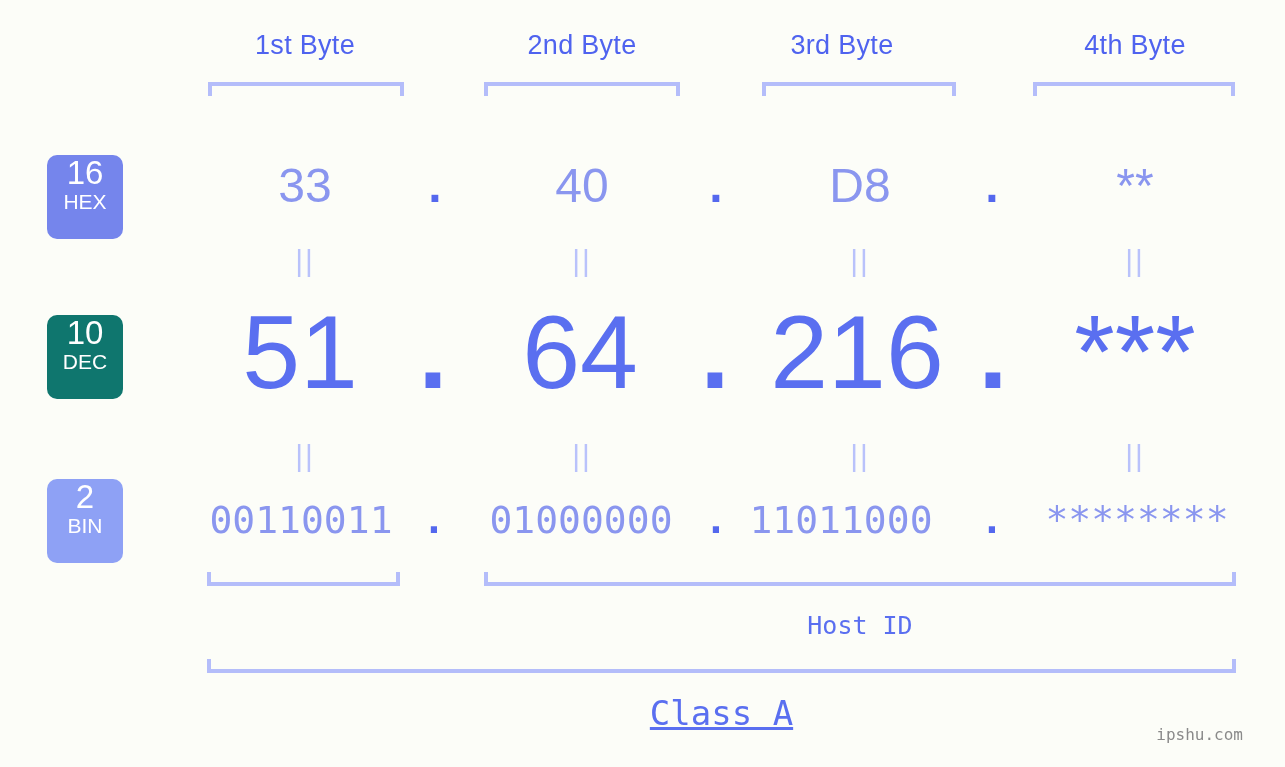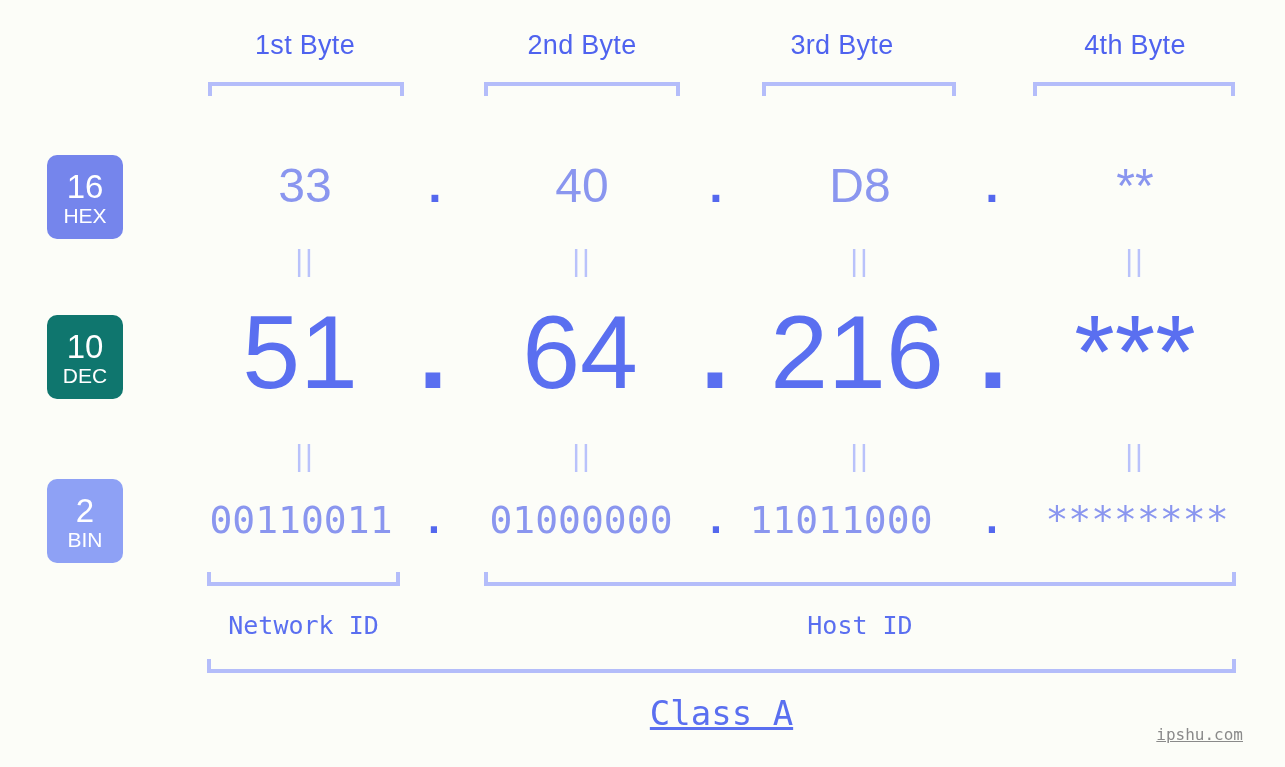--- a/index.html
+++ b/index.html
@@ -52,21 +52,21 @@
 
   
   .badge {
     position: absolute;
     left: 47px;
     width: 76px;
     border-radius: 10px;
     color: #ffffff;
     text-align: center;
     box-sizing: border-box;
-    padding-top: 15px;
+    padding-top: 1px;
   }
   .badge .num {
     display: block;
     font-size: 33px;
     line-height: 34px;
     font-weight: 400;
   }
   .badge .abbr {
     display: block;
     font-size: 21px;
@@ -163,21 +163,20 @@
 
   
   #watermark {
     position: absolute;
     right: 10px;
     bottom: 23px;
     font-family: "DejaVu Sans Mono", monospace;
     font-size: 16px;
     color: #8a8a8a;
     letter-spacing: 0px;
-    text-decoration: underline;
   }
 </style>
 </head>
 <body>
 
 <div id="canvas">
 
   <div class="byte-header" style="left:205px; width:200px;">1st Byte</div>
   <div class="byte-header" style="left:483px; width:198px;">2nd Byte</div>
   <div class="byte-header" style="left:744px; width:196px;">3rd Byte</div>
@@ -231,21 +230,20 @@
   <div class="cell bin-dot" style="left:404px; width:60px;">.</div>
   <div class="cell bin-val" style="left:482px; width:198px;">01000000</div>
   <div class="cell bin-dot" style="left:686px; width:60px;">.</div>
   <div class="cell bin-val" style="left:743px; width:196px;">11011000</div>
   <div class="cell bin-dot" style="left:962px; width:60px;">.</div>
   <div class="cell bin-val" style="left:1037px; width:200px;">********</div>
 
   <div class="bracket-bottom" style="left:207px; top:572px; width:193px;"></div>
   <div class="bracket-bottom" style="left:484px; top:572px; width:752px;"></div>
 
-  <div class="id-label" style="left:207px; top:612px; width:193px;">Network ID</div>
   <div class="id-label" style="left:484px; top:612px; width:752px;text-align:center;">Host ID</div>
 
   <div class="bracket-bottom" style="left:207px; top:659px; width:1029px;"></div>
   <div class="class-label" style="left:207px; top:694px; width:1029px;">Class A</div>
 
   <div id="watermark">ipshu.com</div>
 
 </div>
 
 </body></html>

